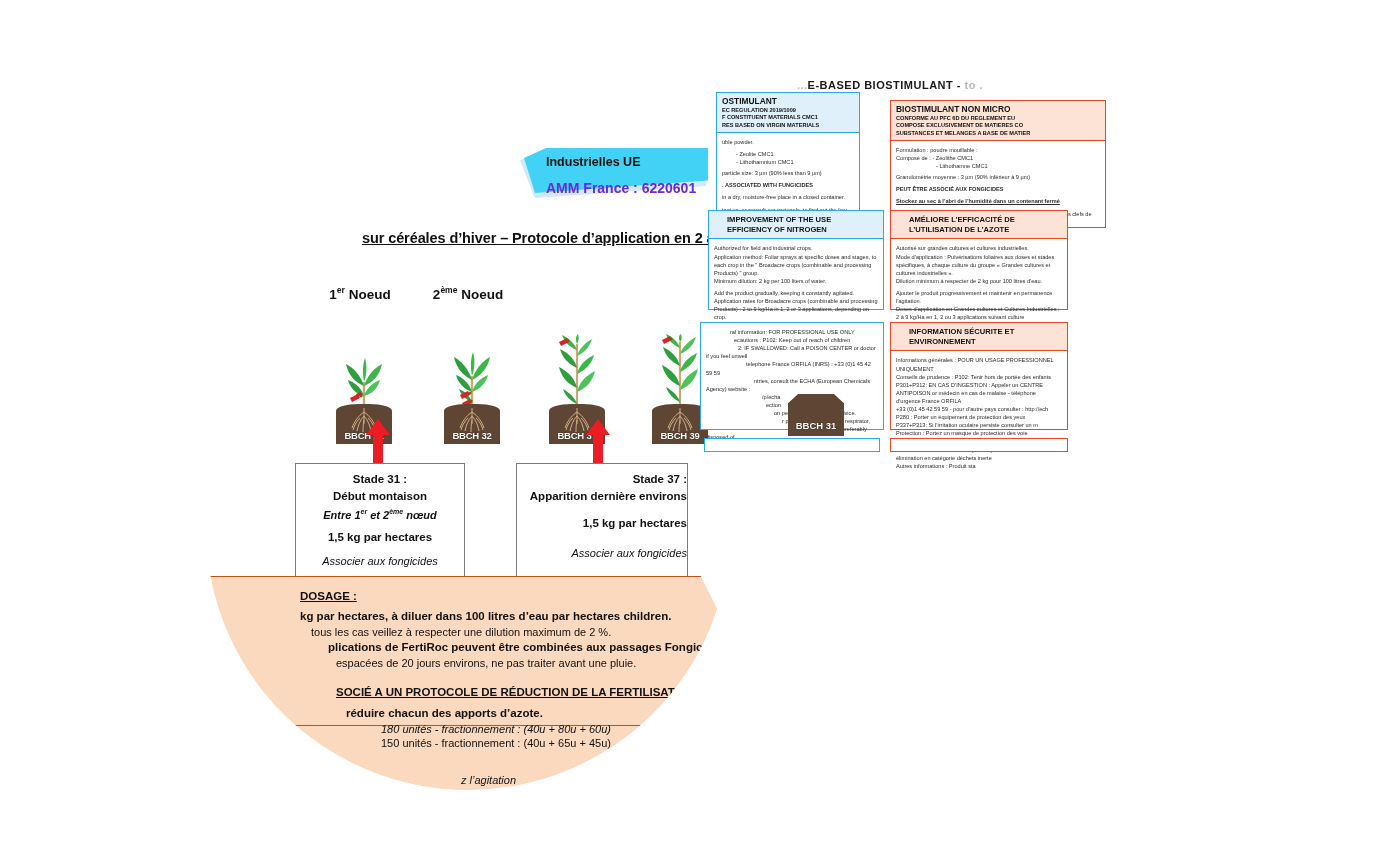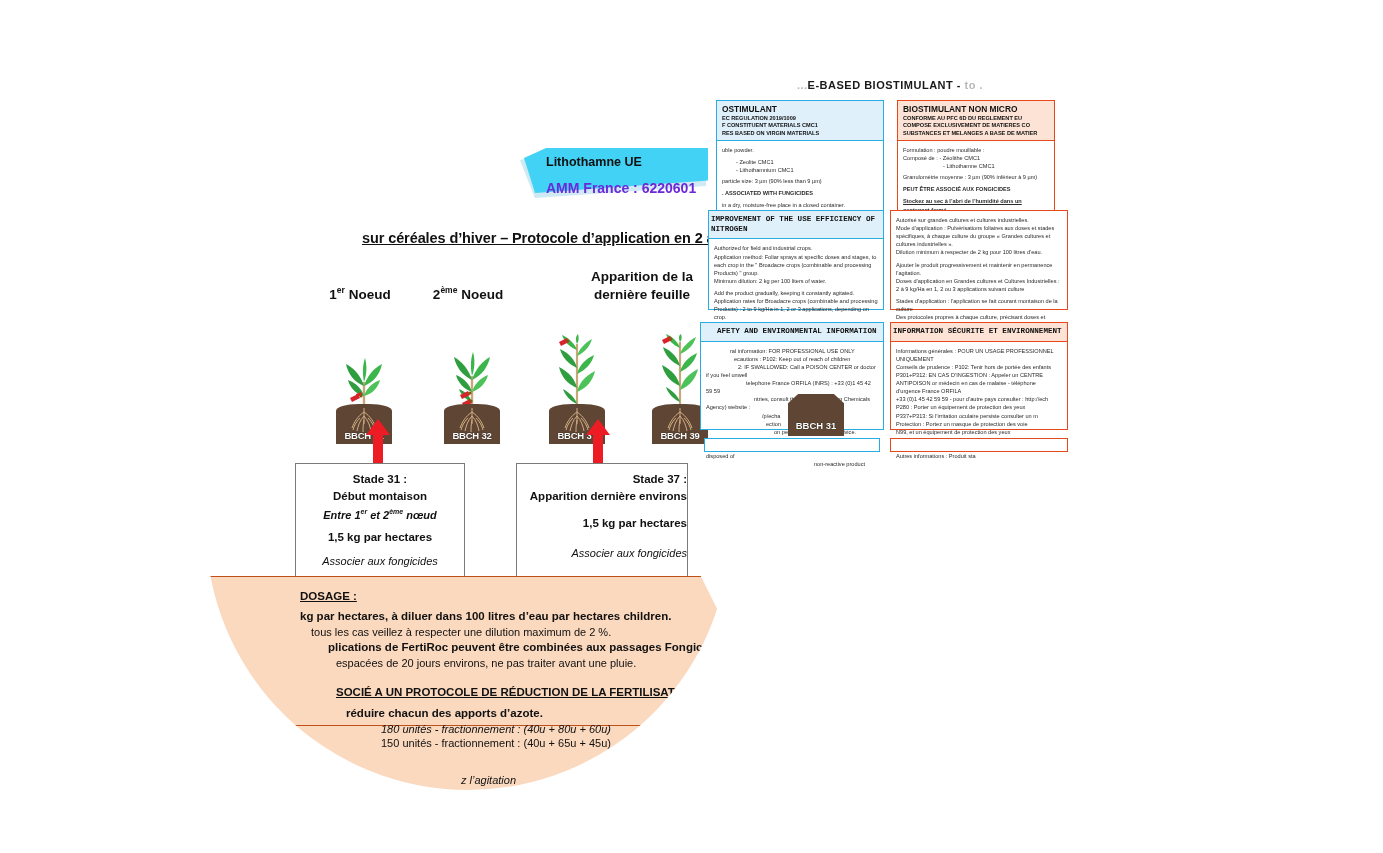--- a/index.html
+++ b/index.html
@@ -153,31 +153,31 @@
   .panel.en .head{background:#dff0fb;border-bottom:1.2px solid #29ace3;}
   .panel.fr .head{background:#fde3d6;border-bottom:1.2px solid #e8491c;}
   .panel .body{
     padding:5px 5px;font-size:5.6px;line-height:1.45;color:#2a2a2a;
   }
   .panel .body p{margin:0 0 4px 0;}
   .panel .body .b{font-weight:bold;}
   .panel .body .u{text-decoration:underline;font-weight:bold;}
 
   
-  #pnl-en-top{left:16px;top:40px;width:168px;height:128px;}
-  #pnl-fr-top{left:197px;top:40px;width:158px;height:128px;}
+  #pnl-en-top{left:16px;top:32px;width:144px;height:128px;}
+  #pnl-fr-top{left:190px;top:40px;width:216px;height:128px;}
   #pnl-en-mid{left:8px;top:150px;width:176px;height:100px;}
   #pnl-fr-mid{left:190px;top:150px;width:178px;height:100px;}
   #pnl-en-bot{left:0px;top:262px;width:184px;height:108px;}
   #pnl-fr-bot{left:190px;top:262px;width:178px;height:108px;}
 
   .hdr-big{font-size:8.4px;}
   .hdr-small{font-size:5.6px;font-weight:bold;line-height:1.32;}
 
-  .panel .head.title-only{font-size:7.6px;padding:4px 2px;font-family:Liberation Mono, monospace;}
+  .panel .head.title-only{font-size:7.6px;padding:4px 18px;}
 
   
   .stub{position:absolute;box-sizing:border-box;height:14px;}
   #stub-en{left:4px;top:378px;width:176px;border:1.4px solid #29ace3;background:#fff;}
   #stub-fr{left:190px;top:378px;width:178px;border:1.4px solid #e8491c;background:#fff;}
 
   
   .overlap-plant{position:absolute;left:788px;top:380px;width:56px;height:56px;}
 </style>
 </head>
@@ -185,24 +185,20 @@
 
 <div class="canvas">
 
   <div class="slide-title">sur céréales d’hiver – Protocole d’application en 2 apports</div>
 
   <div class="stage-label" id="lbl1">
     <span>1</span><sup>er</sup><span> Noeud</span>
   </div>
   <div class="stage-label" id="lbl2">
     <span>2</span><sup>ème</sup><span> Noeud</span>
-  </div>
-  <div class="stage-label" id="lbl3">
-    <div>Apparition de la</div>
-    <div>dernière feuille</div>
   </div>
 
   <div class="plant" id="p1">
     <svg width="64" height="62" viewBox="0 0 64 62">
       <path d="M32 62 L32 26" stroke="#c8a878" stroke-width="2.4" fill="none"></path>
       <path d="M32 30 C22 26 16 18 14 8 C22 12 29 20 32 30 Z" fill="#2f9e3f"></path>
       <path d="M32 30 C42 26 48 18 50 8 C42 12 35 20 32 30 Z" fill="#3cb54a"></path>
       <path d="M32 40 C24 38 18 32 16 24 C24 27 30 33 32 40 Z" fill="#2f9e3f"></path>
       <path d="M32 40 C40 38 46 32 48 24 C40 27 34 33 32 40 Z" fill="#4cc259"></path>
       <path d="M32 26 C30 16 31 8 33 2 C35 9 35 18 32 26 Z" fill="#3cb54a"></path>
@@ -431,33 +427,33 @@
         <p style="margin:0">Application method: Foliar sprays at specific doses and stages, to each crop in the " Broadacre crops (combinable and processing Products) " group.</p>
         <p>Minimum dilution: 2 kg per 100 liters of water.</p>
         <p style="margin:0">Add the product gradually, keeping it constantly agitated.</p>
         <p style="margin:0">Application rates for Broadacre crops (combinable and processing Products) : 2 to 9 kg/Ha in 1, 2 or 3 applications, depending on crop.</p>
         <p style="margin:4px 0 0">Application stages: application during crop bolting.</p>
         <p style="margin:0">Protocols specific to each crop, specifying doses and stages, are available.</p>
       </div>
     </div>
 
     <div class="panel fr" id="pnl-fr-mid">
+      <div class="head title-only">AMÉLIORE L’EFFICACITÉ DE L’UTILISATION DE L’AZOTE</div>
       <div class="body">
         <p style="margin:0">Autorisé sur grandes cultures et cultures industrielles.</p>
         <p style="margin:0">Mode d’application : Pulvérisations foliaires aux doses et stades spécifiques, à chaque culture du groupe « Grandes cultures et cultures industrielles ».</p>
         <p>Dilution minimum à respecter de 2 kg pour 100 litres d’eau.</p>
         <p style="margin:0">Ajouter le produit progressivement et maintenir en permanence l’agitation.</p>
         <p style="margin:0">Doses d’application en Grandes cultures et Cultures Industrielles : 2 à 9 kg/Ha en 1, 2 ou 3 applications suivant culture</p>
         <p style="margin:4px 0 0">Stades d’application : l’application se fait courant montaison de la culture</p>
         <p style="margin:0">Des protocoles propres à chaque culture, précisant doses et stades spécifiques, sont disponibles.</p>
       </div>
     </div>
 
     <div class="panel en" id="pnl-en-bot">
-      <div class="head title-only" style="text-indent:14px">AFETY AND ENVIRONMENTAL INFORMATION</div>
       <div class="body">
         <p style="margin:0;text-indent:24px">ral information: FOR PROFESSIONAL USE ONLY</p>
         <p style="margin:0;text-indent:28px">ecautions : P102: Keep out of reach of children</p>
         <p style="margin:0;text-indent:32px">2: IF SWALLOWED: Call a POISON CENTER or doctor if you feel unwell</p>
         <p style="margin:0;text-indent:40px">telephone France ORFILA (INRS) : +33 (0)1 45 42 59 59</p>
         <p style="margin:0;text-indent:48px">ntries, consult the ECHA (European Chemicals Agency) website :</p>
         <p style="margin:0;text-indent:56px">/p/echa</p>
         <p style="margin:0;text-indent:60px">ection</p>
         <p style="margin:0;text-indent:68px">on persists: seek medical advice.</p>
         <p style="margin:0;text-indent:76px">r protection FFP3 or N99 respirator,</p>
@@ -490,17 +486,17 @@
   <div class="overlap-plant">
     <div style="position:absolute;left:0;top:14px;width:56px;height:42px;background:#5f4534;
                 clip-path:polygon(0% 22%, 18% 0%, 82% 0%, 100% 22%, 100% 100%, 0% 100%);"></div>
     <div style="position:absolute;left:0;bottom:5px;width:56px;text-align:center;font-size:9.5px;
                 font-weight:bold;color:#fff;text-shadow:0 0 1px #000;">BBCH 31</div>
   </div>
 
   <div class="ribbon">
     <div class="shade"></div>
     <div class="face"></div>
-    <div class="t1">Lithothamne UE</div>
+    <div class="t1">Industrielles UE</div>
     <div class="t2">AMM France : 6220601</div>
   </div>
 
 </div>
 
 </body></html>

